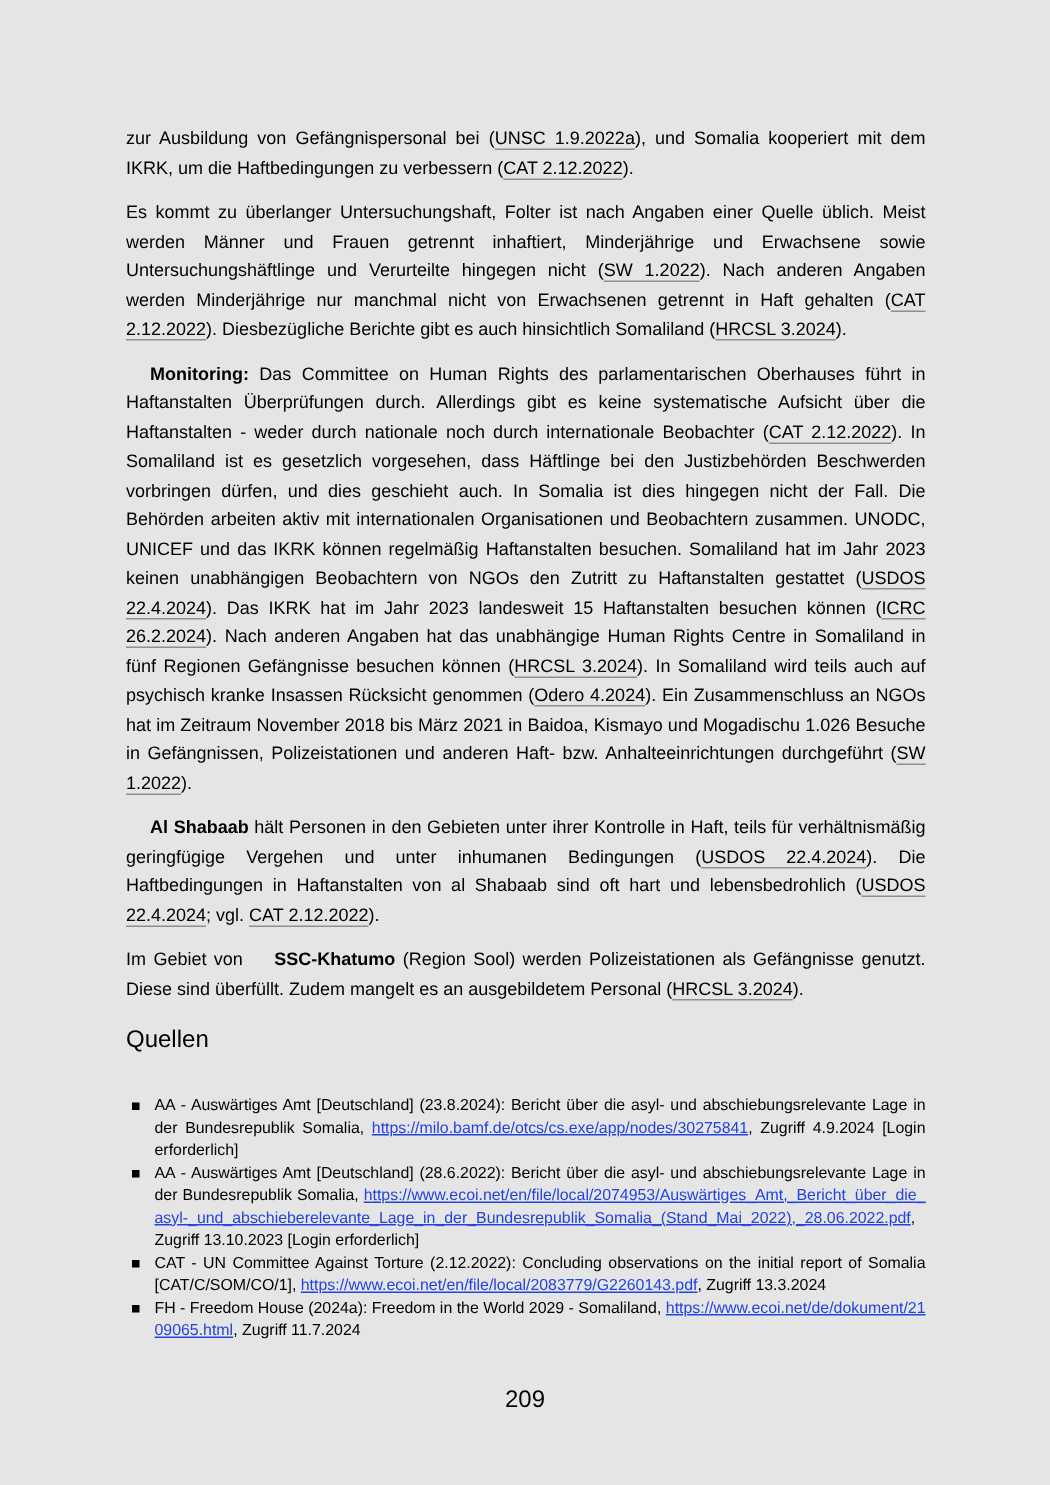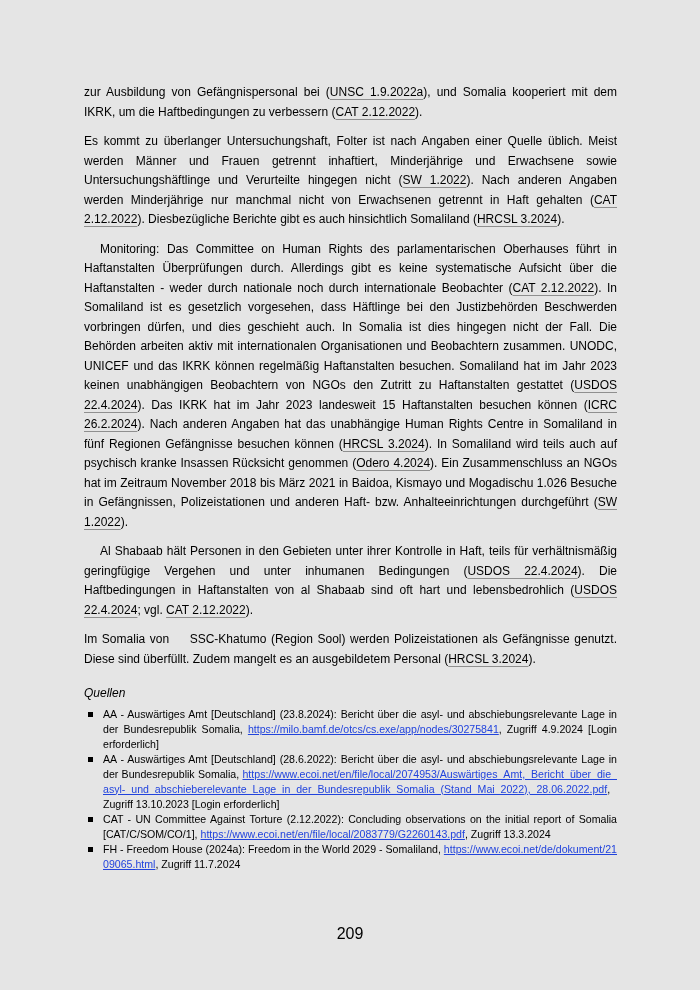--- a/index.html
+++ b/index.html
@@ -19,44 +19,43 @@
     overflow: hidden;
   }
   .body-par {
     margin: 0 0 10px 0;
     font-size: 12px;
     line-height: 19.5px;
     text-align: justify;
     hyphens: auto;
     -webkit-hyphens: auto;
   }
-  .seg.bold { font-weight: normal; padding-left: 16px; }
+  .seg.bold { font-weight: bold; padding-left: 16px; }
   .seg.cite {
     text-decoration: underline;
     text-decoration-color: var(--cite-underline, #8f8f8f);
     text-decoration-thickness: 1px;
     text-underline-offset: 3px;
   }
   .seg.link {
     color: var(--link-color, #2244dd);
     text-decoration: underline;
     text-decoration-thickness: 1px;
     word-break: break-all;
     overflow-wrap: anywhere;
   }
   .sources-heading {
     margin: 15px 0 0 0;
-    font-size: 12px;
+    font-size: 16px;
     font-weight: normal;
     line-height: 19.5px;
-    font-style: italic;
   }
   .sources-list {
     list-style: none;
-    margin: 3px 0 0 0;
+    margin: 26px 0 0 0;
     padding: 0 0 0 4px;
   }
   .source-item {
     position: relative;
     padding-left: 15px;
     font-size: 10.6px;
     line-height: 15px;
     text-align: justify;
   }
   .bullet-square {
@@ -84,21 +83,21 @@
 <div class="page">
 
   <p class="body-par"><span class="seg plain">zur Ausbildung von Gefängnispersonal bei (</span><span class="seg cite">UNSC 1.9.2022a</span><span class="seg plain">), und Somalia kooperiert mit dem IKRK, um die Haftbedingungen zu verbessern (</span><span class="seg cite">CAT 2.12.2022</span><span class="seg plain">).</span></p>
 
   <p class="body-par"><span class="seg plain">Es kommt zu überlanger Untersuchungshaft, Folter ist nach Angaben einer Quelle üblich. Meist werden Männer und Frauen getrennt inhaftiert, Minderjährige und Erwachsene sowie Untersuchungshäftlinge und Verurteilte hingegen nicht (</span><span class="seg cite">SW 1.2022</span><span class="seg plain">). Nach anderen Angaben werden Minderjährige nur manchmal nicht von Erwachsenen getrennt in Haft gehalten (</span><span class="seg cite">CAT 2.12.2022</span><span class="seg plain">). Diesbezügliche Berichte gibt es auch hinsichtlich Somaliland (</span><span class="seg cite">HRCSL 3.2024</span><span class="seg plain">).</span></p>
 
   <p class="body-par"><span class="seg bold">Monitoring:</span><span class="seg plain"> Das Committee on Human Rights des parlamentarischen Oberhauses führt in Haftanstalten Überprüfungen durch. Allerdings gibt es keine systematische Aufsicht über die Haftanstalten - weder durch nationale noch durch internationale Beobachter (</span><span class="seg cite">CAT 2.12.2022</span><span class="seg plain">). In Somaliland ist es gesetzlich vorgesehen, dass Häftlinge bei den Justizbehörden Beschwerden vorbringen dürfen, und dies geschieht auch. In Somalia ist dies hingegen nicht der Fall. Die Behörden arbeiten aktiv mit internationalen Organisationen und Beobachtern zusammen. UNODC, UNICEF und das IKRK können regelmäßig Haftanstalten besuchen. Somaliland hat im Jahr 2023 keinen unabhängigen Beobachtern von NGOs den Zutritt zu Haftanstalten gestattet (</span><span class="seg cite">USDOS 22.4.2024</span><span class="seg plain">). Das IKRK hat im Jahr 2023 landesweit 15 Haftanstalten besuchen können (</span><span class="seg cite">ICRC 26.2.2024</span><span class="seg plain">). Nach anderen Angaben hat das unabhängige Human Rights Centre in Somaliland in fünf Regionen Gefängnisse besuchen können (</span><span class="seg cite">HRCSL 3.2024</span><span class="seg plain">). In Somaliland wird teils auch auf psychisch kranke Insassen Rücksicht genommen (</span><span class="seg cite">Odero 4.2024</span><span class="seg plain">). Ein Zusammenschluss an NGOs hat im Zeitraum November 2018 bis März 2021 in Baidoa, Kismayo und Mogadischu 1.026 Besuche in Gefängnissen, Polizeistationen und anderen Haft- bzw. Anhalteeinrichtungen durchgeführt (</span><span class="seg cite">SW 1.2022</span><span class="seg plain">).</span></p>
 
   <p class="body-par"><span class="seg bold">Al Shabaab</span><span class="seg plain"> hält Personen in den Gebieten unter ihrer Kontrolle in Haft, teils für verhältnismäßig geringfügige Vergehen und unter inhumanen Bedingungen (</span><span class="seg cite">USDOS 22.4.2024</span><span class="seg plain">). Die Haftbedingungen in Haftanstalten von al Shabaab sind oft hart und lebensbedrohlich (</span><span class="seg cite">USDOS 22.4.2024</span><span class="seg plain">; vgl. </span><span class="seg cite">CAT 2.12.2022</span><span class="seg plain">).</span></p>
 
-  <p class="body-par"><span class="seg plain">Im Somalia von </span><span class="seg bold">SSC-Khatumo</span><span class="seg plain"> (Region Sool) werden Polizeistationen als Gefängnisse genutzt. Diese sind überfüllt. Zudem mangelt es an ausgebildetem Personal (</span><span class="seg cite">HRCSL 3.2024</span><span class="seg plain">).</span></p>
+  <p class="body-par"><span class="seg plain">Im Gebiet von </span><span class="seg bold">SSC-Khatumo</span><span class="seg plain"> (Region Sool) werden Polizeistationen als Gefängnisse genutzt. Diese sind überfüllt. Zudem mangelt es an ausgebildetem Personal (</span><span class="seg cite">HRCSL 3.2024</span><span class="seg plain">).</span></p>
 
   <h2 class="sources-heading">Quellen</h2>
 
   <ul class="sources-list">
     <li class="source-item">
       <span class="bullet-square"></span>
       <span class="src-text"><span class="seg plain">AA - Auswärtiges Amt [Deutschland] (23.8.2024): Bericht über die asyl- und abschiebungsrelevante Lage in der Bundesrepublik Somalia, </span><span class="seg link">https://milo.bamf.de/otcs/cs.exe/app/nodes/30275841</span><span class="seg plain">, Zugriff 4.9.2024 [Login erforderlich]</span></span>
     </li>
     <li class="source-item">
       <span class="bullet-square"></span>

